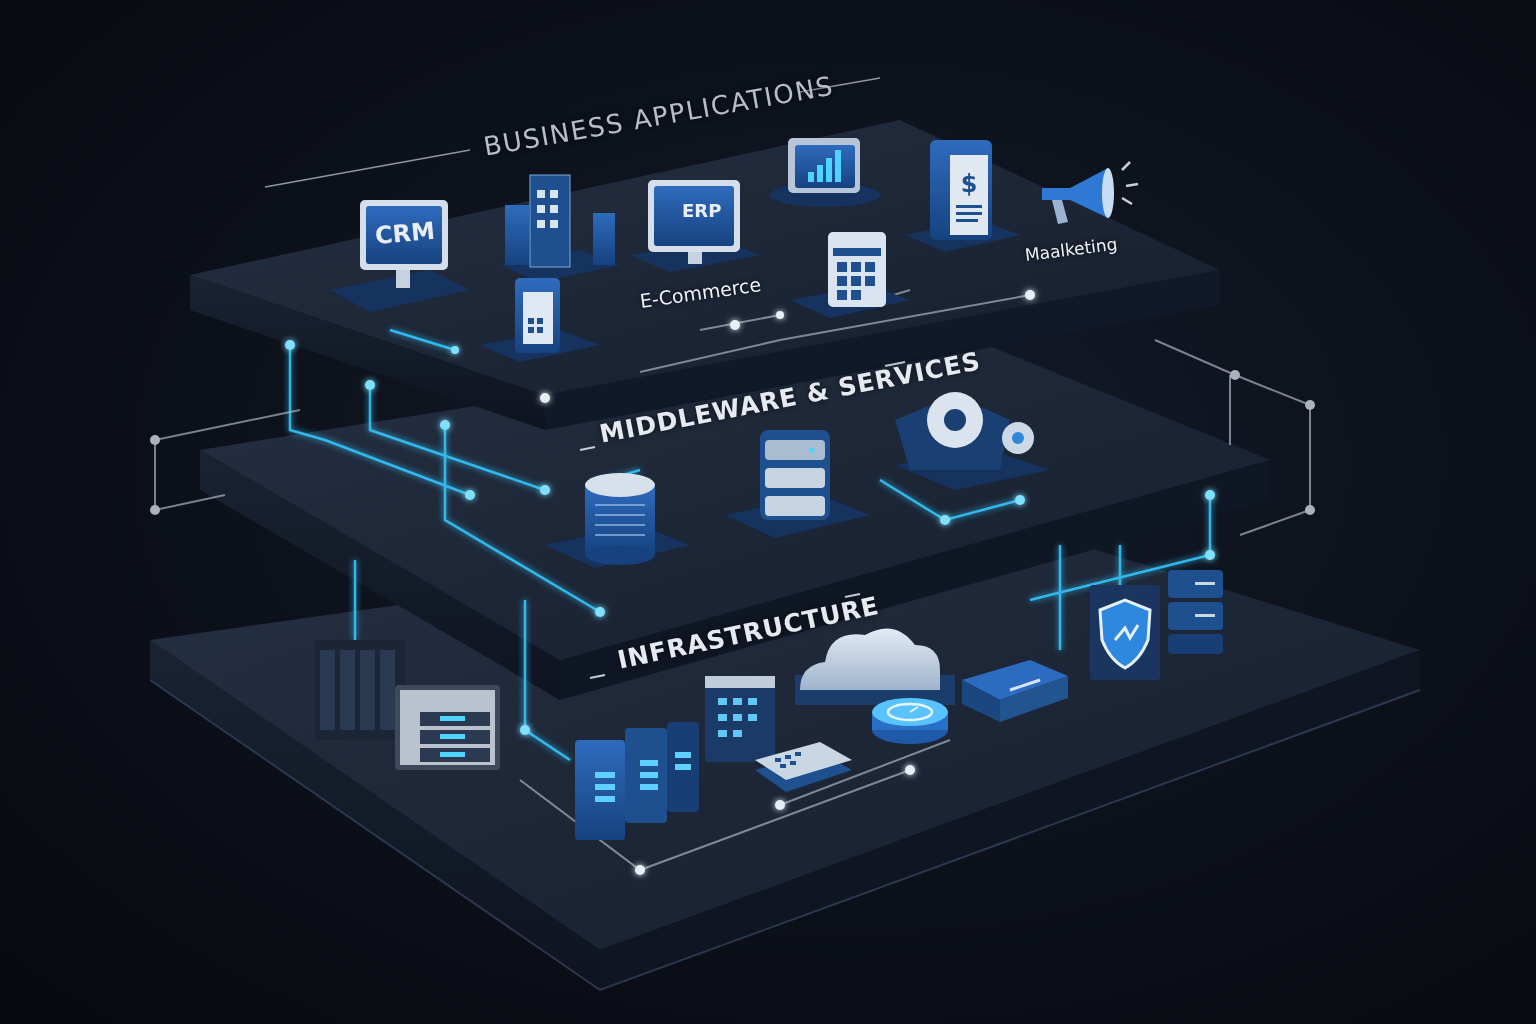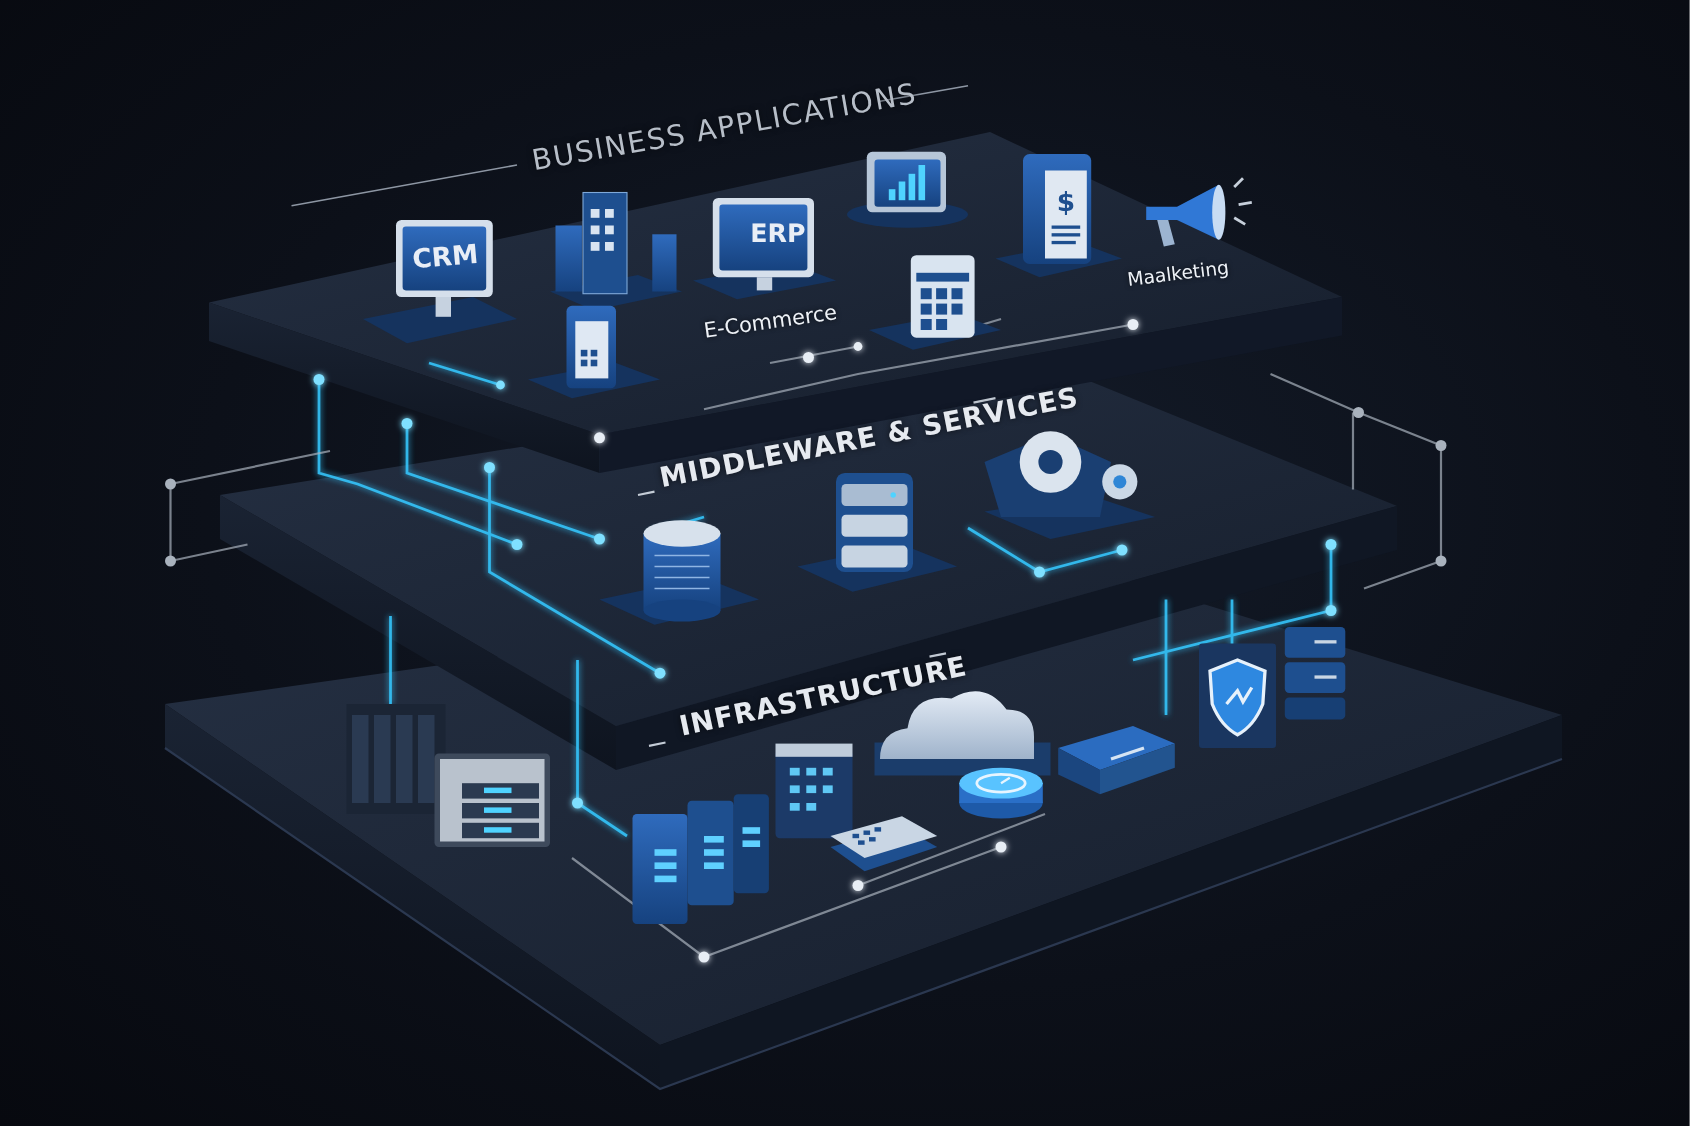--- a/index.html
+++ b/index.html
@@ -355,17 +355,17 @@
 </svg>
 
 <div class="layer-label top" style="left:484px; top:132px; transform:rotate(-10deg);">BUSINESS APPLICATIONS</div>
 
 <div class="layer-label" style="left:600px; top:420px; font-size:25px; transform:rotate(-11deg);">MIDDLEWARE &amp; SERVICES</div>
 
 <div class="layer-label" style="left:618px; top:646px; font-size:25px; transform:rotate(-12deg);">INFRASTRUCTURE</div>
 
 <div class="screen-text" style="left:375px; top:222px; font-size:24px; transform:rotate(-5deg);">CRM</div>
 
-<div class="screen-text" style="left:682px; top:200px; font-size:23px;">ERP</div>
+<div class="screen-text" style="left:682px; top:200px; font-size:18px;">ERP</div>
 
 <div class="app-label" style="left:640px; top:290px; transform:rotate(-8deg);">E-Commerce</div>
 
 <div class="app-label" style="left:1025px; top:245px; font-size:17px; transform:rotate(-7deg);">Maalketing</div>
 
 </body></html>

